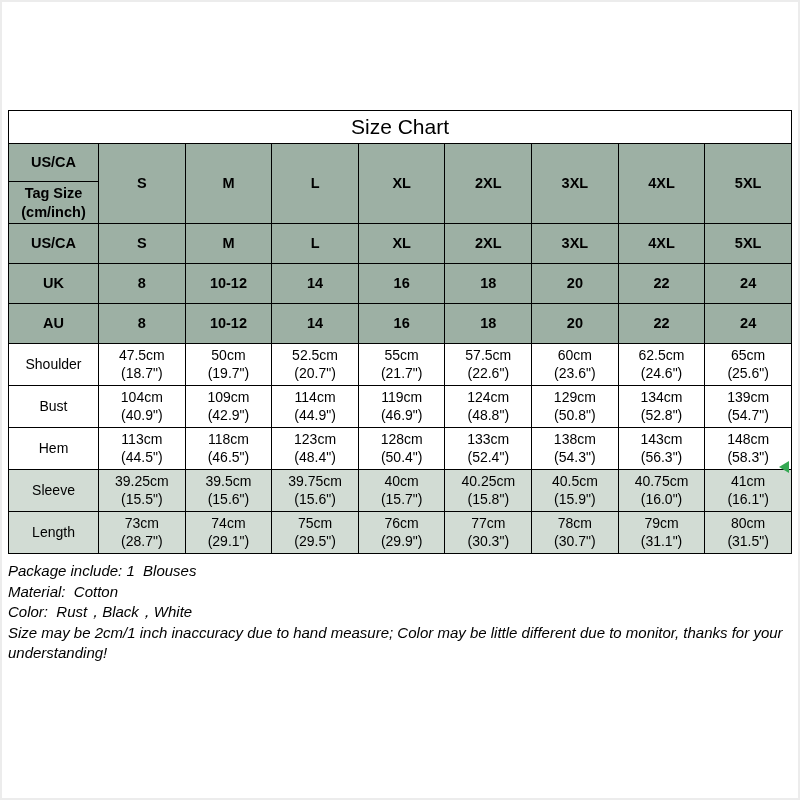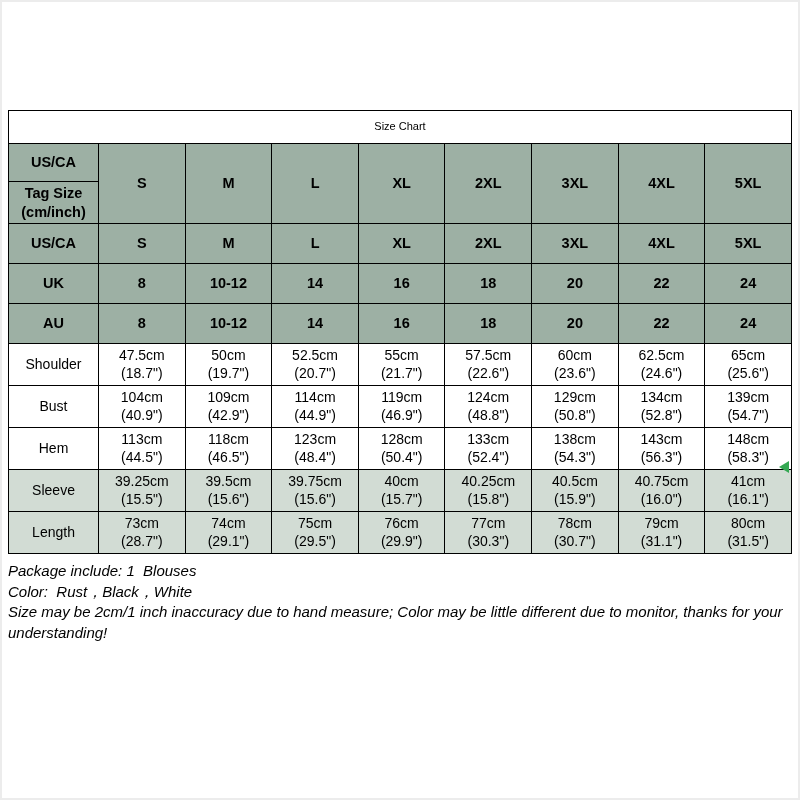--- a/index.html
+++ b/index.html
@@ -24,21 +24,21 @@
   table.size-chart td {
     border: 1px solid #000;
     text-align: center;
     vertical-align: middle;
     padding: 1px 2px;
     line-height: 1.25;
     overflow: hidden;
   }
   td.title-cell {
     height: 30px;
-    font-size: 11px;
+    font-size: 21px;
     background: #fff;
   }
   .hdr  { background: var(--hdr-bg, #9DB0A4); font-weight: bold; }
   .light{ background: var(--light-bg, #D2DCD4); }
   .white{ background: #fff; }
   tr.r-hdr1 td { height: 35px; }
   tr.r-hdr2 td { height: 39px; }
   tr.r-size td { height: 37px; }
   tr.r-meas td { height: 39px; font-size: 14px; }
   .notes {
@@ -303,19 +303,20 @@
           <td class="light">
             <div>80cm</div>
             <div>(31.5")</div>
           </td>
         </tr>
       </tbody>
   </table>
 
   <div class="notes">
       <div class="note-line">Package include: 1  Blouses</div>
+      <div class="note-line">Material:  Cotton</div>
       <div class="note-line">Color:  Rust，Black，White</div>
       <div class="note-line">Size may be 2cm/1 inch inaccuracy due to hand measure; Color may be little different due to monitor, thanks for your understanding!</div>
     </div>
 
   <div class="green-triangle"></div>
 
 </div>
 
 </body></html>

